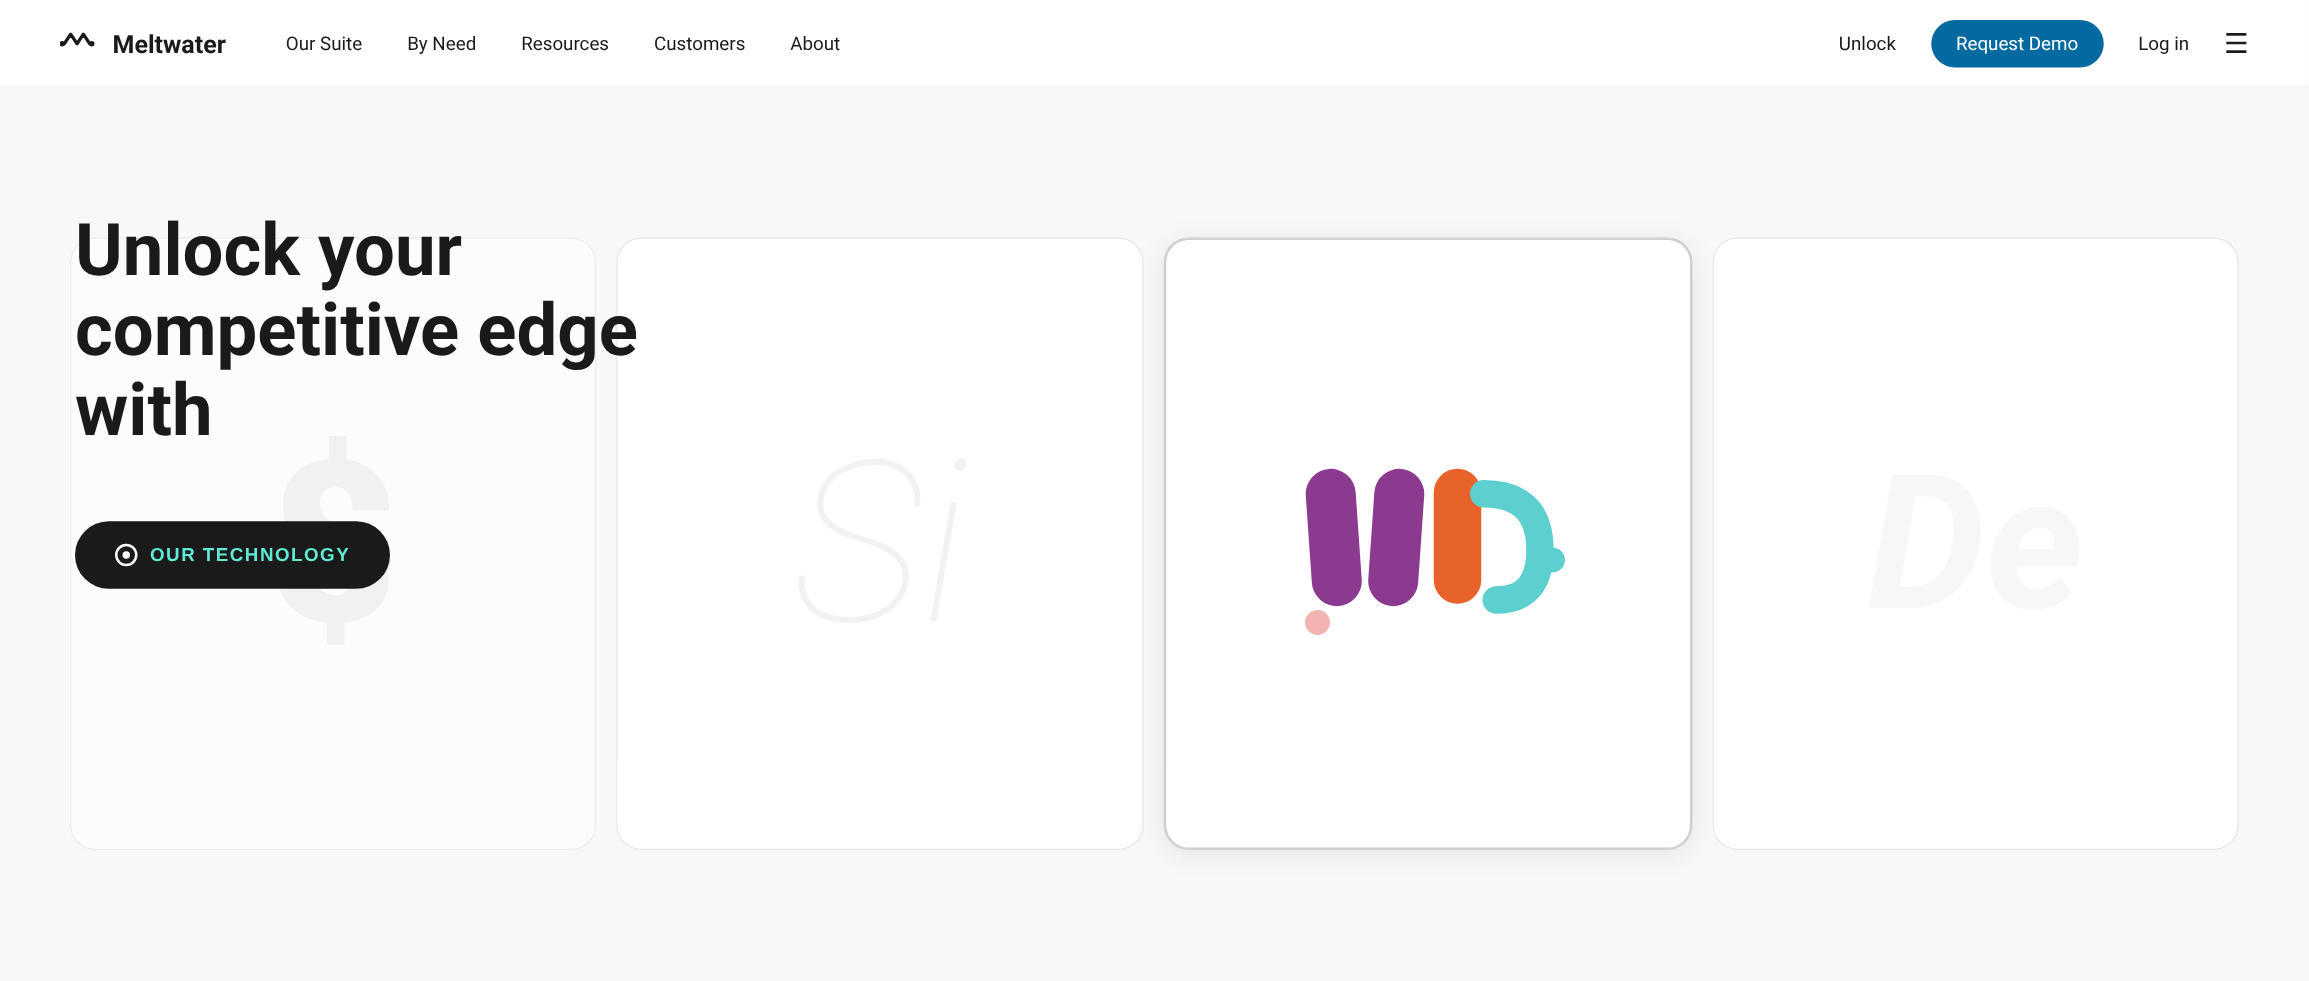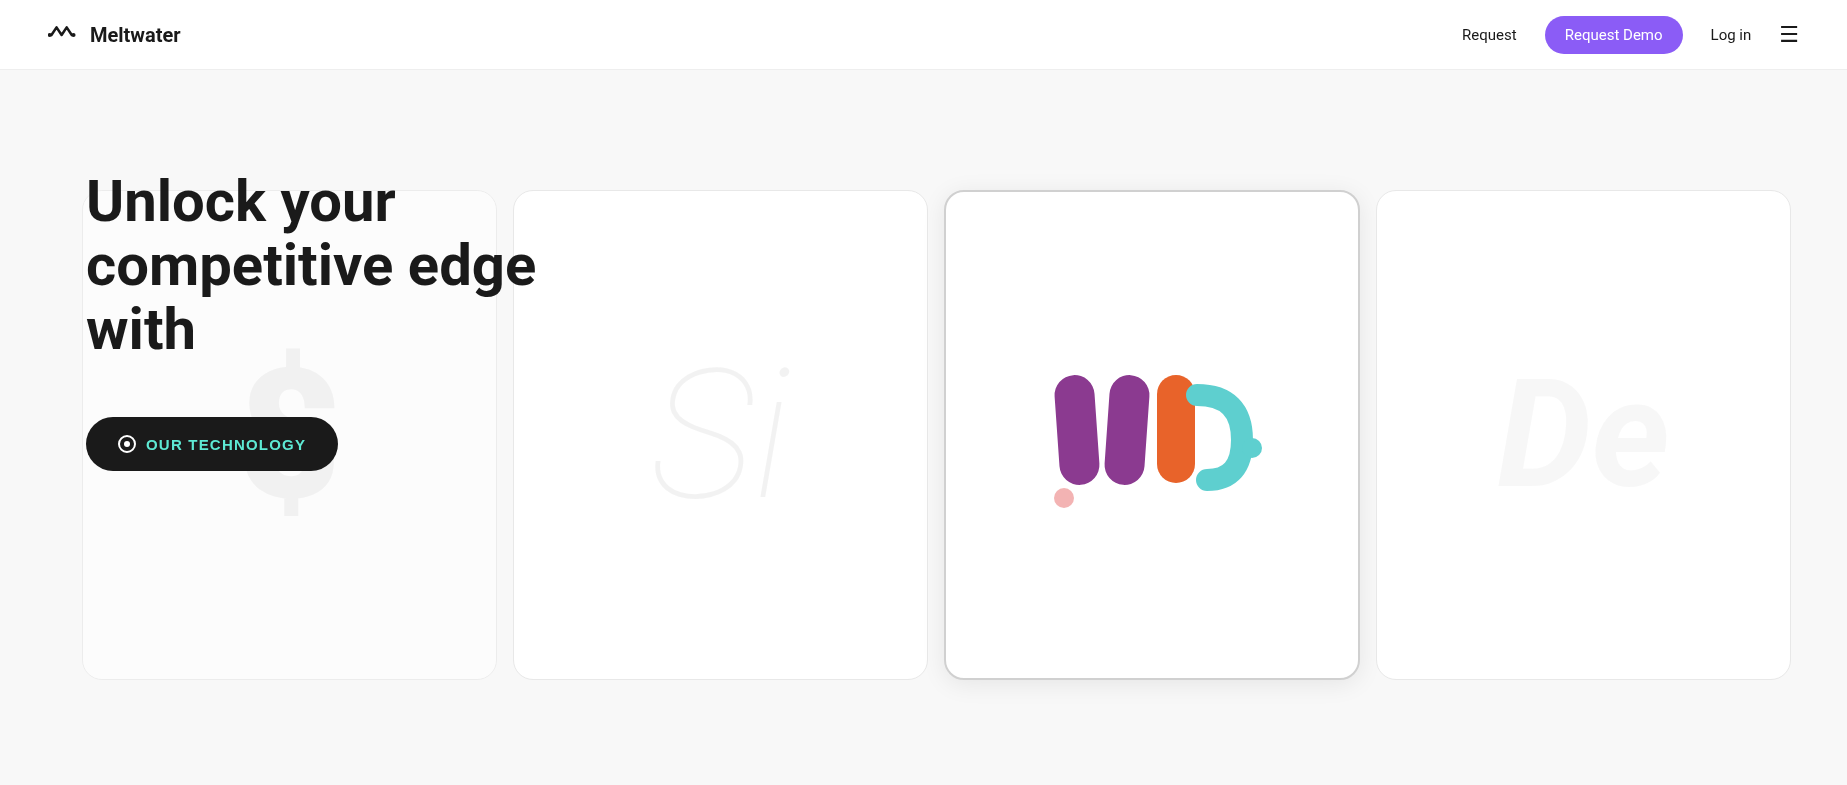--- a/index.html
+++ b/index.html
@@ -66,42 +66,41 @@
       gap: 28px;
     }
 
     .nav-right a {
       text-decoration: none;
       color: #1a1a1a;
       font-size: 15px;
     }
 
     .btn-demo {
-      background: #8b5cf6;
+      background: #0369a1;
       color: #fff !important;
       padding: 10px 20px;
       border-radius: 24px;
       font-size: 15px;
       text-decoration: none;
     }
 
     .menu-icon {
       font-size: 22px;
       cursor: pointer;
       color: #1a1a1a;
     }
 
     
     .main-content {
       position: relative;
       padding: 50px 48px 0 44px;
       min-height: 715px;
       display: flex;
       flex-direction: column;
-      margin-left: 26px;
     }
 
     .hero-text {
       position: absolute;
       top: 100px;
       left: 60px;
       z-index: 5;
       max-width: 550px;
     }
 
@@ -238,24 +237,41 @@
 <nav class="navbar">
   <div class="nav-left">
     <a class="logo" href="#">
       <svg class="logo-svg" viewBox="0 0 40 26" fill="none" xmlns="http://www.w3.org/2000/svg">
         <path d="M4 13 L10 4 L16 13 L22 4 L28 13" stroke="#1a1a1a" stroke-width="3" stroke-linecap="round" stroke-linejoin="round" fill="none"></path>
         <circle cx="2" cy="13" r="2.5" fill="#1a1a1a"></circle>
         <circle cx="30" cy="13" r="2.5" fill="#1a1a1a"></circle>
       </svg>
       <span>Meltwater</span>
     </a>
+    <ul class="nav-links">
+      <li>
+        <a href="#">Our Suite</a>
+      </li>
+      <li>
+        <a href="#">By Need</a>
+      </li>
+      <li>
+        <a href="#">Resources</a>
+      </li>
+      <li>
+        <a href="#">Customers</a>
+      </li>
+      <li>
+        <a href="#">About</a>
+      </li>
+    </ul>
   </div>
 
   <div class="nav-right">
-    <a href="#">Request</a>
+    <a href="#">Unlock</a>
     <a href="#" class="btn-demo">Request Demo</a>
     <a href="#">Log in</a>
     <span class="menu-icon">☰</span>
   </div>
 </nav>
 
 <main class="main-content">
 
   <div class="hero-text">
     <h1>

